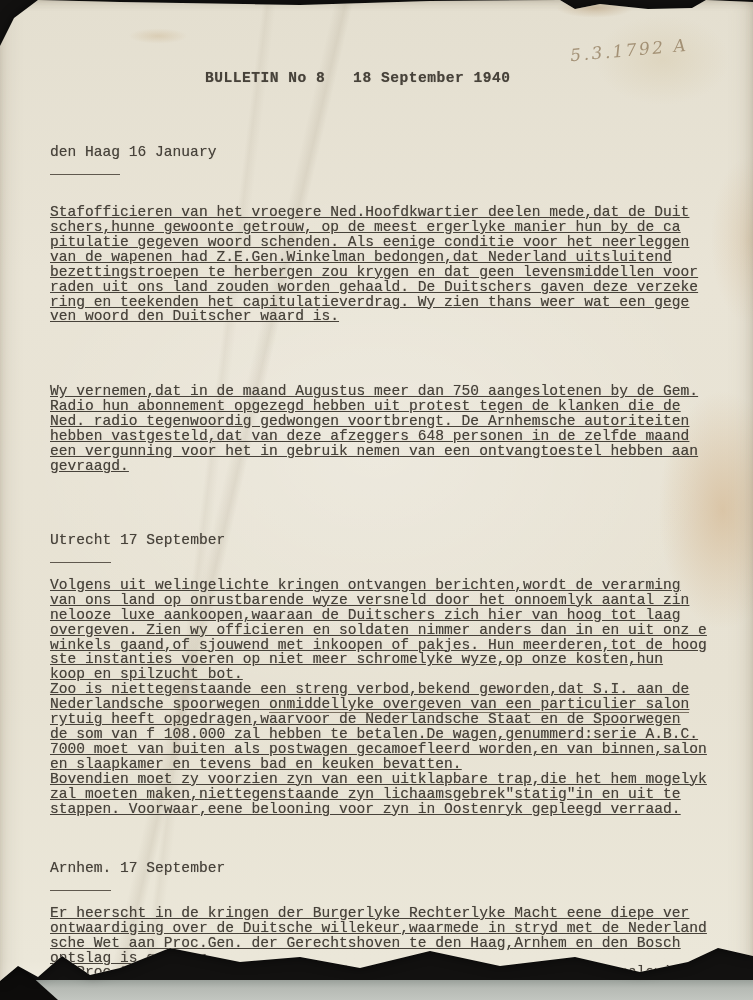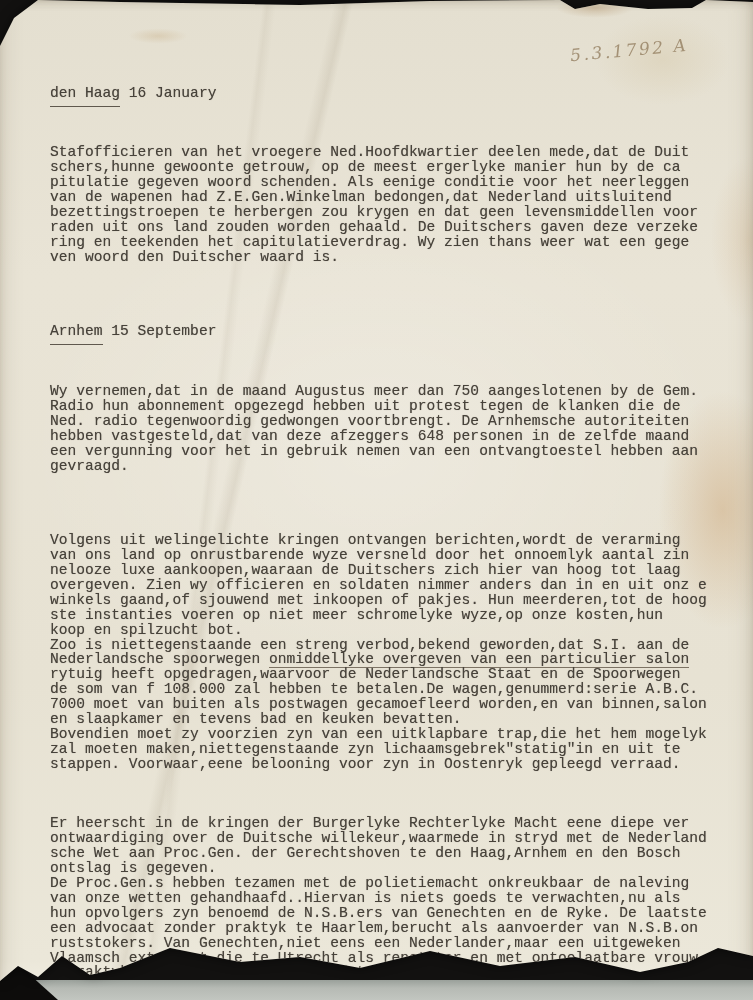--- a/index.html
+++ b/index.html
@@ -46,22 +46,22 @@
   }
   .content{
     position:absolute;left:50px;right:14px;top:26px;
     font-size:14.6px;line-height:14.9px;color:#47423a;
     text-shadow:0 0 .7px rgba(71,66,58,.55);
     white-space:pre-wrap;
   }
   .doc-title{font-weight:700;margin:0 0 15px 155px;letter-spacing:.5px;}
   .heading{margin:0;}
   .heading.gap-after{margin-bottom:15px;}
-  .place{border-bottom:1.4px solid rgba(70,64,54,.85);padding-bottom:5px;}
-  .para{margin:0;}
+  .place{border-bottom:1.4px solid rgba(70,64,54,.85);padding-bottom:14px;}
+  .para{margin:0;text-decoration:underline;}
   .para.gap-after{margin-bottom:15px;}
   .pen-underline{
     border-bottom:1.3px solid rgba(88,76,62,.75);
   }
   .annotation{
     position:absolute;left:570px;top:40px;
     font-family:"DejaVu Serif","Liberation Serif",serif;
     font-style:italic;font-size:17px;letter-spacing:2.5px;
     color:rgba(148,126,96,.8);
     transform:rotate(-5deg);
@@ -72,56 +72,58 @@
 <body>
 
 <div class="stage">
   <div class="scanner-bed"></div>
   <div class="corner-shadow"></div>
 
   <div class="paper-wrap">
     <div class="paper">
       <div class="content">
 
+        <p class="doc-title">BULLETIN No 8   18 September 1940</p>
 
         <p class="heading gap-after"><span class="place">den Haag</span><span> 16 January</span></p>
         <p class="para gap-after">Stafofficieren van het vroegere Ned.Hoofdkwartier deelen mede,dat de Duit
 schers,hunne gewoonte getrouw, op de meest ergerlyke manier hun by de ca
 pitulatie gegeven woord schenden. Als eenige conditie voor het neerleggen
 van de wapenen had Z.E.Gen.Winkelman bedongen,dat Nederland uitsluitend
 bezettingstroepen te herbergen zou krygen en dat geen levensmiddellen voor
 raden uit ons land zouden worden gehaald. De Duitschers gaven deze verzeke
 ring en teekenden het capitulatieverdrag. Wy zien thans weer wat een gege
 ven woord den Duitscher waard is.</p>
 
-        <p class="heading gap-after"><span class="place">Arnhem</span><span> 15 September</span></p>
         <p class="para gap-after">Wy vernemen,dat in de maand Augustus meer dan 750 aangeslotenen by de Gem.
 Radio hun abonnement opgezegd hebben uit protest tegen de klanken die de
 Ned. radio tegenwoordig gedwongen voortbrengt. De Arnhemsche autoriteiten
 hebben vastgesteld,dat van deze afzeggers 648 personen in de zelfde maand
 een vergunning voor het in gebruik nemen van een ontvangtoestel hebben aan
 gevraagd.</p>
 
+        <p class="heading"><span class="place">Utrecht</span><span> 17 September</span></p>
         <p class="para"><span>Volgens uit welingelichte kringen ontvangen berichten,wordt de verarming
 van ons land op onrustbarende wyze versneld door het onnoemlyk aantal zin
 nelooze luxe aankoopen,waaraan de Duitschers zich hier van hoog tot laag
 overgeven. Zien wy officieren en soldaten nimmer anders dan in en uit onz e
 winkels gaand,of sjouwend met inkoopen of pakjes. Hun meerderen,tot de hoog
 ste instanties voeren op niet meer schromelyke wyze,op onze kosten,hun
 koop en spilzucht bot.
 Zoo is niettegenstaande een streng verbod,bekend geworden,dat S.I. aan de
 Nederlandsche spoorwegen </span><span class="pen-underline">onmiddellyke overgeven van een particulier salon</span><span>
 rytuig heeft opgedragen,waarvoor de Nederlandsche Staat en de Spoorwegen
 de som van f 108.000 zal hebben te betalen.De wagen,genummerd:serie A.B.C.
 7000 moet van buiten als postwagen gecamoefleerd worden,en van binnen,salon
 en slaapkamer en tevens bad en keuken bevatten.
 Bovendien moet zy voorzien zyn van een uitklapbare trap,die het hem mogelyk
 zal moeten maken,niettegenstaande zyn lichaamsgebrek"statig"in en uit te
 stappen. Voorwaar,eene belooning voor zyn in Oostenryk gepleegd verraad.</span></p>
 
+        <p class="heading"><span class="place">Arnhem.</span><span> 17 September</span></p>
         <p class="para gap-after">Er heerscht in de kringen der Burgerlyke Rechterlyke Macht eene diepe ver
 ontwaardiging over de Duitsche willekeur,waarmede in stryd met de Nederland
 sche Wet aan Proc.Gen. der Gerechtshoven te den Haag,Arnhem en den Bosch
 ontslag is gegeven.
 De Proc.Gen.s hebben tezamen met de polietiemacht onkreukbaar de naleving
 van onze wetten gehandhaafd..Hiervan is niets goeds te verwachten,nu als
 hun opvolgers zyn benoemd de N.S.B.ers van Genechten en de Ryke. De laatste
 een advocaat zonder praktyk te Haarlem,berucht als aanvoerder van N.S.B.on
 ruststokers. Van Genechten,niet eens een Nederlander,maar een uitgeweken
 Vlaamsch extremist,die te Utrecht als repetitor en met ontoelaatbare vrouw

